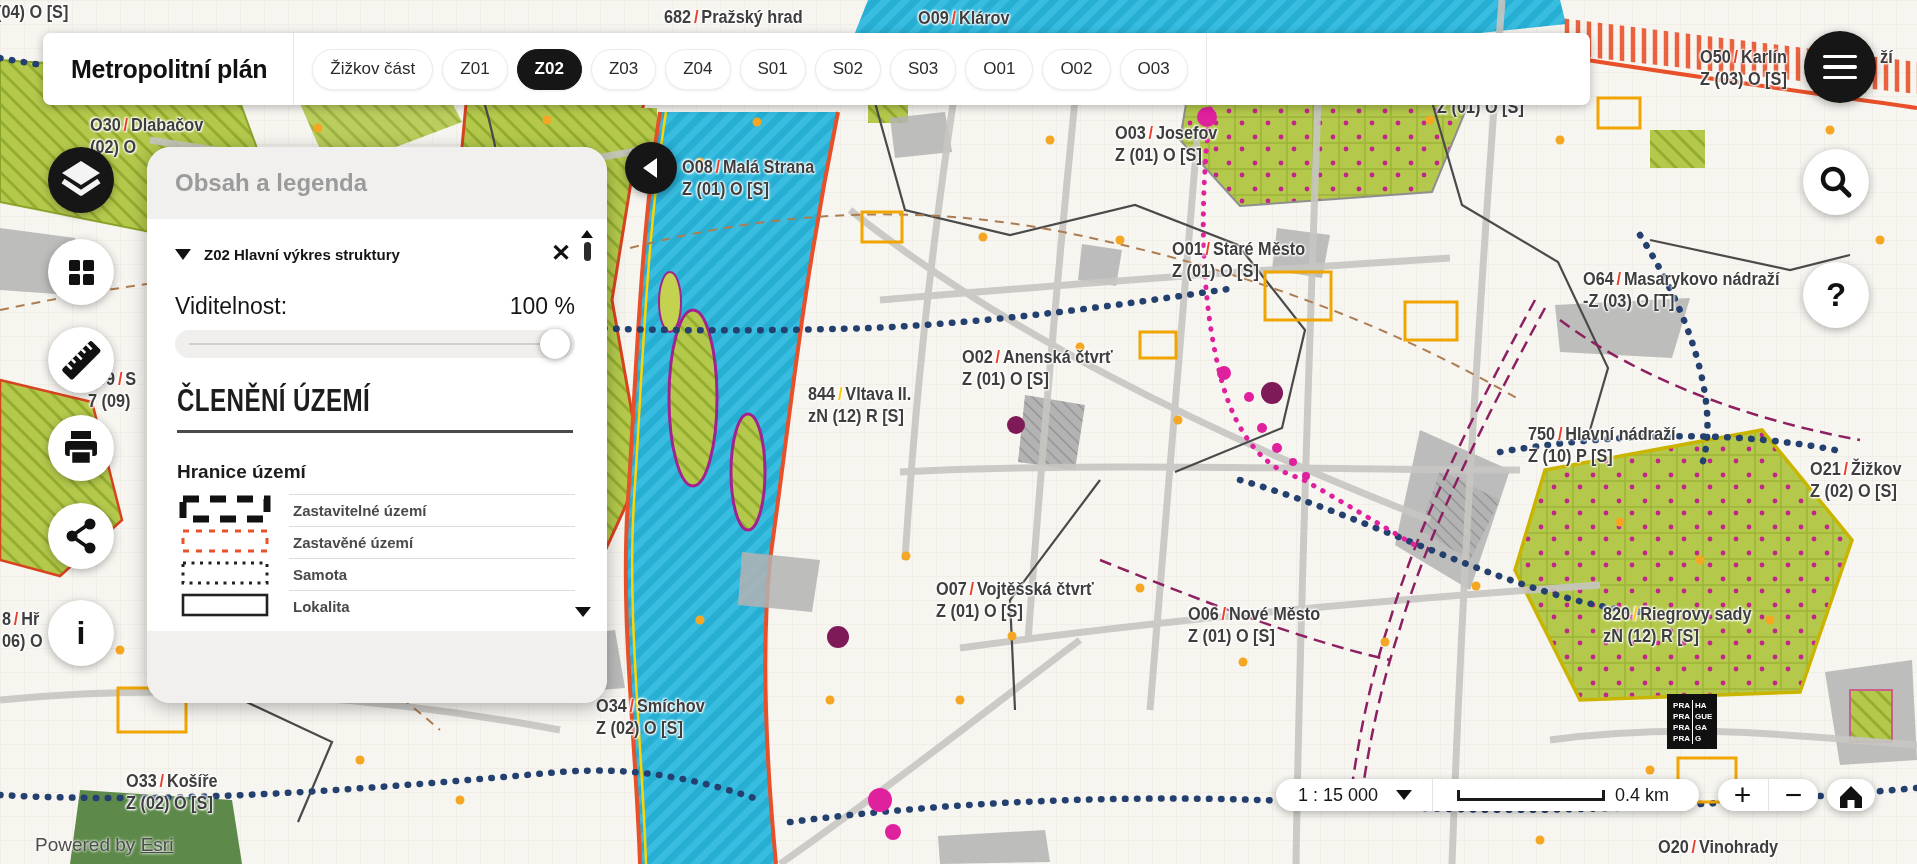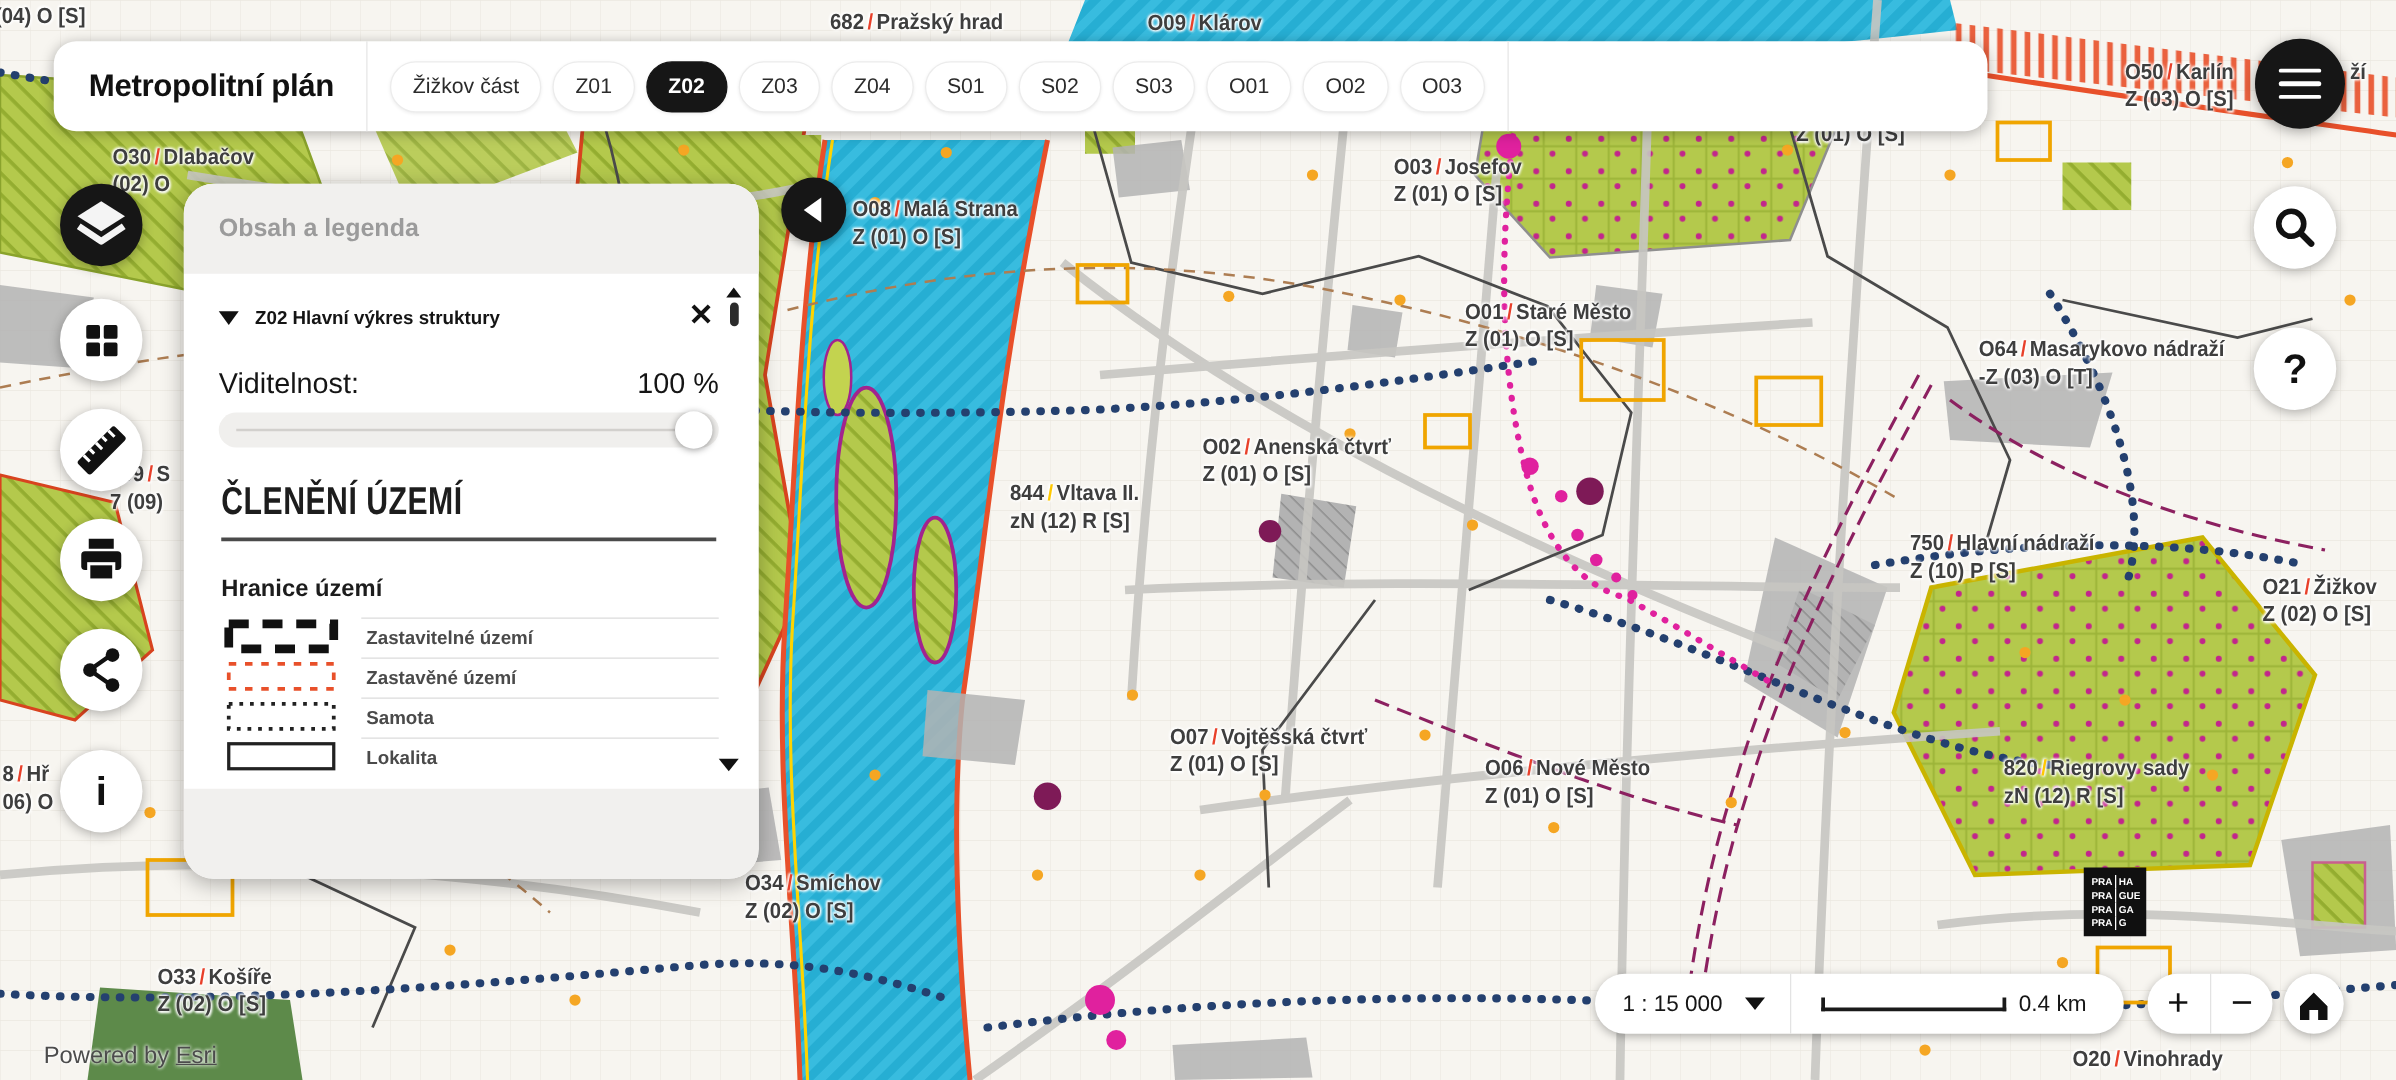--- a/index.html
+++ b/index.html
@@ -6,21 +6,21 @@
   *{box-sizing:border-box;font-family:"Liberation Sans",sans-serif;}
   #stage{position:relative;width:1917px;height:864px;overflow:hidden;background:#f7f5f0;}
   svg{display:block;}
   
   #mapbg{position:absolute;left:0;top:0;}
   .mlabel{position:absolute;font-weight:700;font-size:17.5px;line-height:22px;color:#3e3e3e;
     white-space:nowrap;transform:scaleX(.93);transform-origin:left top;
     text-shadow:0 0 3px #fff,0 0 3px #fff,1px 1px 2px #fff,-1px -1px 2px #fff;}
   .mlabel .slash{margin:0 3px;}
   
-  #topbar{position:absolute;left:43px;top:33px;width:1547px;height:72px;background:#fff;border-radius:18px;
+  #topbar{position:absolute;left:43px;top:33px;width:1547px;height:72px;background:#fff;border-radius:8px;
     box-shadow:0 2px 10px rgba(0,0,0,.28);display:flex;align-items:center;}
   #logo{font-size:25px;font-weight:700;color:#111;padding:0 26px 0 28px;letter-spacing:-.3px;}
   .vdiv{width:1px;height:100%;background:#e6e6e6;}
   #tabs{display:flex;align-items:center;gap:9px;padding:0 18px;}
   .tab{height:41px;padding:0 17px;border-radius:21px;border:1px solid #ececec;background:#fff;font-size:17px;
     color:#2b2b2b;box-shadow:0 1px 3px rgba(0,0,0,.08);cursor:pointer;white-space:nowrap;}
   .tab.active{background:#161616;color:#fff;border-color:#161616;font-weight:700;}
   #morelayers{display:flex;align-items:center;gap:11px;height:42px;margin-left:16px;padding:0 18px 0 13px;
     border:1.5px solid #cfcfcf;border-radius:22px;background:#fff;cursor:pointer;}
   #morelayers .radio{width:21px;height:21px;border:2.2px solid #2e2e2e;border-radius:50%;background:#fff;}
@@ -31,21 +31,21 @@
   #hamburger i{display:block;width:34px;height:3.5px;background:#fff;border-radius:2px;}
   
   .rbtn{position:absolute;width:66px;height:66px;border-radius:50%;background:#fff;
     box-shadow:0 2px 9px rgba(0,0,0,.3);display:flex;align-items:center;justify-content:center;cursor:pointer;}
   .rbtn.dark{background:#161616;}
   .rbtn .glyph{font-weight:700;color:#111;}
   
   #panel{position:absolute;left:147px;top:147px;width:460px;height:556px;background:#fff;border-radius:24px;
     box-shadow:0 4px 18px rgba(0,0,0,.3);overflow:hidden;}
   #panel .phead{height:72px;background:#f1f0ee;display:flex;align-items:center;padding:0 28px;
-    font-size:20px;font-weight:700;color:#9b9b9b;}
+    font-size:24px;font-weight:700;color:#9b9b9b;}
   #panel .pfoot{position:absolute;left:0;bottom:0;width:100%;height:72px;background:#f1f0ee;}
   .ltitle{position:absolute;left:28px;top:99px;display:flex;align-items:center;gap:13px;}
   .ltitle .caret{width:0;height:0;border-left:8px solid transparent;border-right:8px solid transparent;
     border-top:11px solid #111;cursor:pointer;}
   .ltitle .txt{font-size:15px;font-weight:700;color:#141414;cursor:pointer;}
   #closeX{position:absolute;right:36px;top:94px;font-size:24px;font-weight:700;color:#111;cursor:pointer;line-height:1;}
   .scrollcue-up{position:absolute;right:14px;top:83px;width:12px;text-align:center;cursor:pointer;}
   .scrollcue-up .tri{width:0;height:0;margin:0 auto;border-left:6px solid transparent;border-right:6px solid transparent;
     border-bottom:8px solid #111;}
   .scrollcue-up .pill{width:7px;height:19px;border-radius:4px;background:#2b2b2b;margin:4px auto 0;}
@@ -63,21 +63,21 @@
   .lrow{display:flex;align-items:center;height:32px;}
   .lswatch{width:112px;flex:0 0 112px;}
   .llabel{flex:1;border-top:1px solid #dcdcdc;padding:7px 0 6px 4px;font-size:15px;font-weight:700;color:#4a4a4a;}
   .scrollcue-down{position:absolute;right:16px;top:460px;width:0;height:0;border-left:8px solid transparent;
     border-right:8px solid transparent;border-top:10px solid #111;cursor:pointer;}
   #collapse{position:absolute;left:625px;top:142px;width:52px;height:52px;border-radius:50%;background:#161616;
     box-shadow:0 2px 8px rgba(0,0,0,.35);display:flex;align-items:center;justify-content:center;cursor:pointer;}
   #collapse .tri{width:0;height:0;border-top:10px solid transparent;border-bottom:10px solid transparent;
     border-right:14px solid #fff;margin-right:3px;}
   
-  .ctl{position:absolute;top:779px;height:48px;background:#fff;border-radius:24px;
+  .ctl{position:absolute;top:779px;height:32px;background:#fff;border-radius:24px;
     box-shadow:0 2px 8px rgba(0,0,0,.3);display:flex;align-items:center;}
   #scalectl{left:1276px;width:423px;}
   #scalectl .scaletxt{font-size:18px;color:#161616;margin-left:22px;white-space:nowrap;}
   #scalectl .caret{width:0;height:0;border-left:8px solid transparent;border-right:8px solid transparent;
     border-top:10px solid #111;margin-left:18px;cursor:pointer;}
   #scalectl .div{width:1px;height:100%;background:#e3e3e3;margin-left:20px;}
   .scalebar{width:148px;height:11px;border-left:3px solid #1a1a1a;border-right:3px solid #1a1a1a;
     border-bottom:3px solid #1a1a1a;margin-left:24px;}
   .scalebarlabel{font-size:18px;color:#161616;margin-left:10px;white-space:nowrap;}
   #zoomctl{left:1718px;width:100px;justify-content:space-between;}

